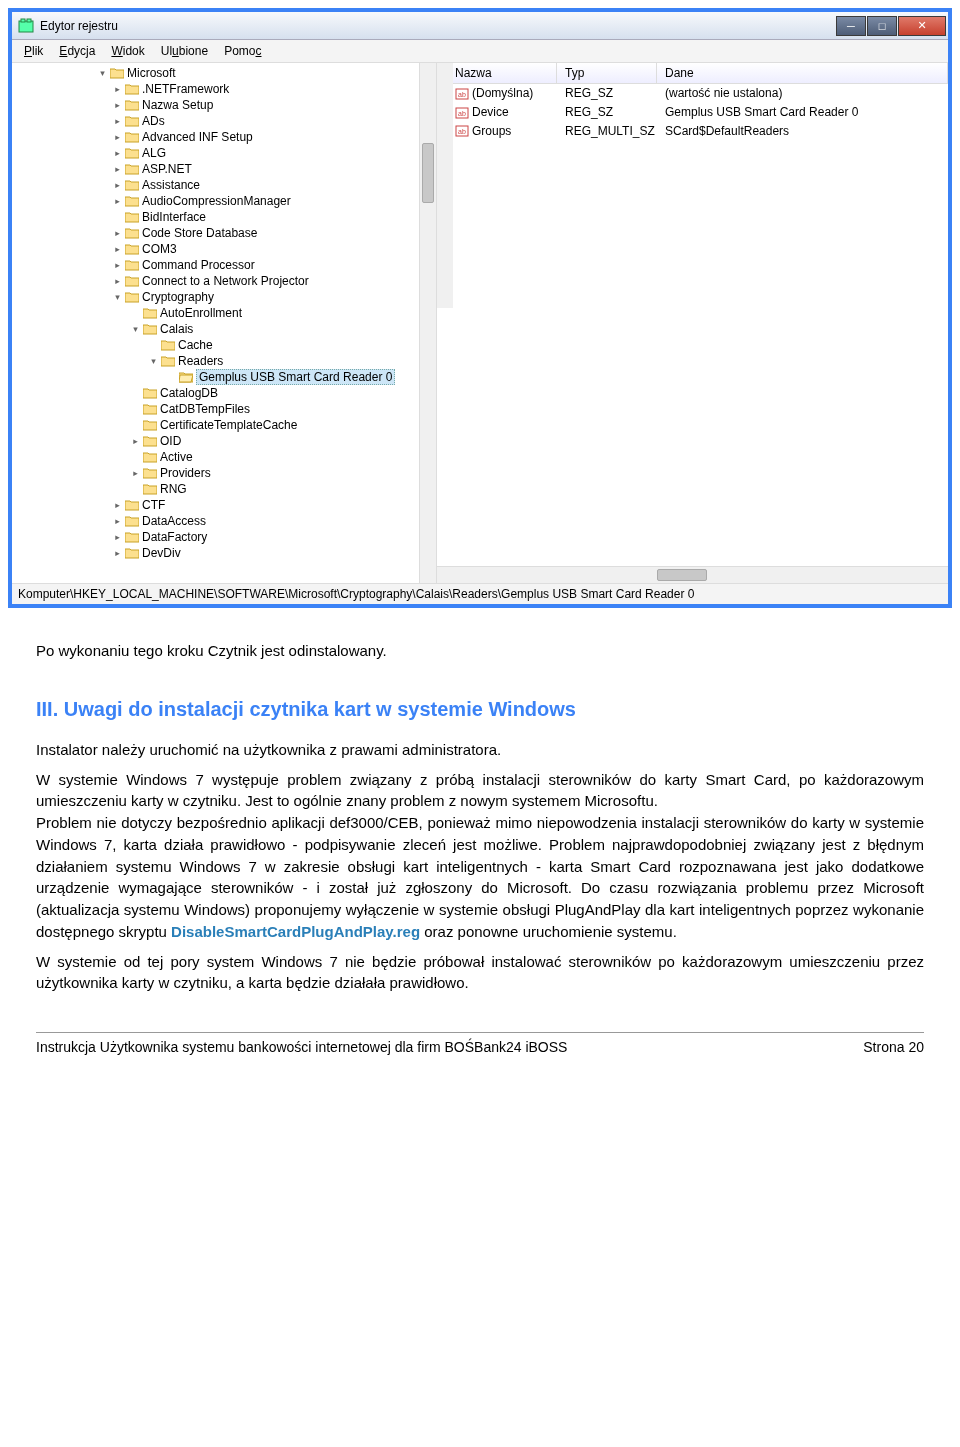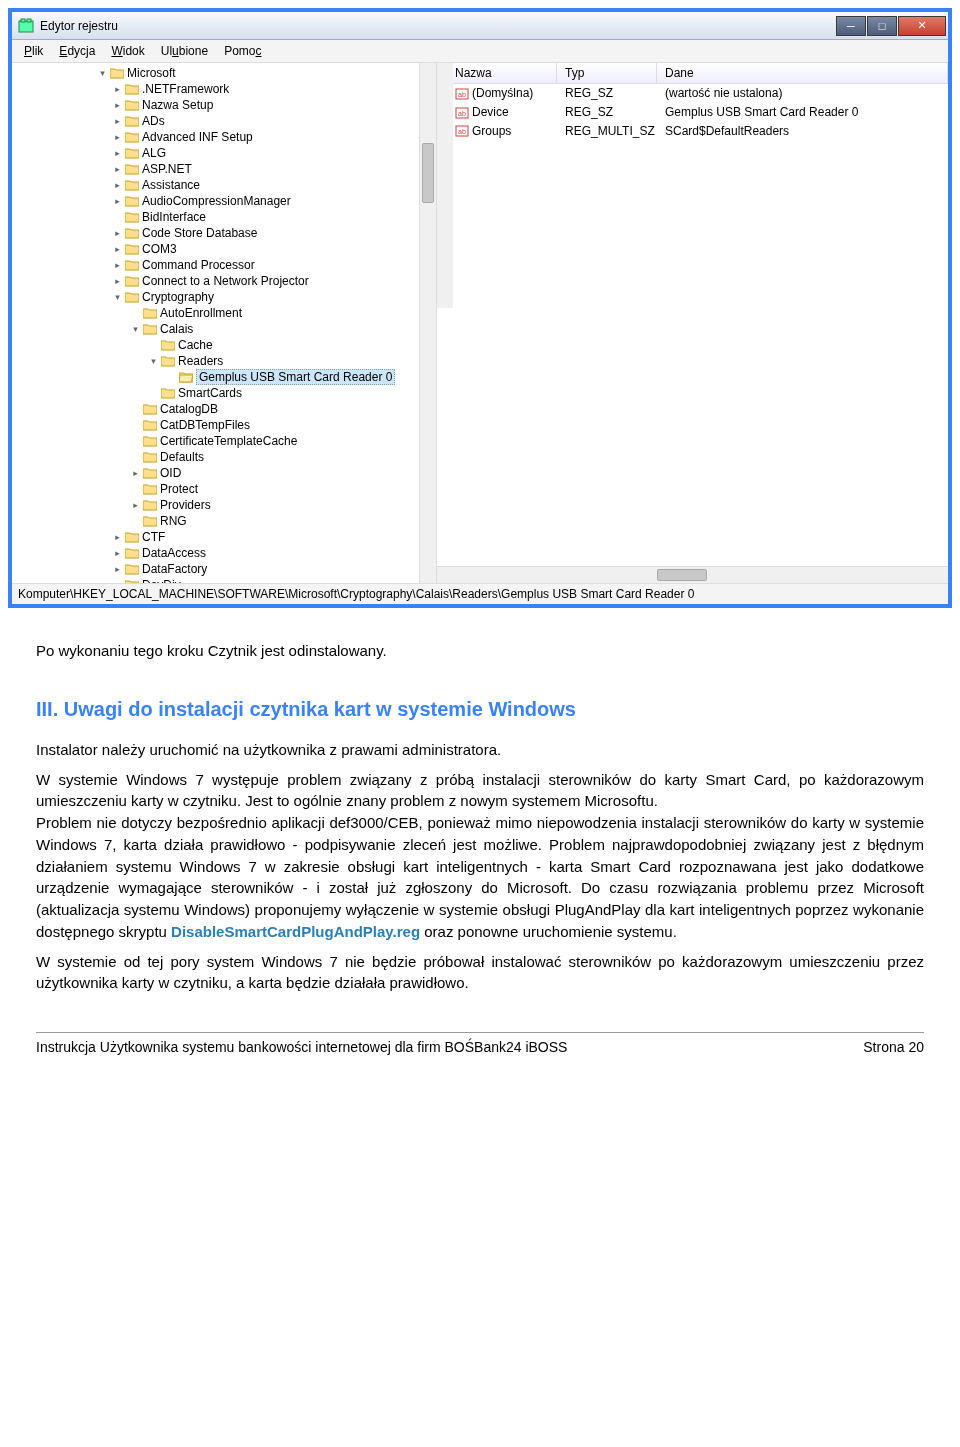--- a/index.html
+++ b/index.html
@@ -217,27 +217,20 @@
             <span class="label">Readers</span>
           </div>
           <div class="tree-node selected" style="padding-left: 154px;">
             <span class="expander"></span>
             <span class="folder-icon"><svg viewBox="0 0 14 12">
                 <path d="M0 2 h5 l1 1 h8 v8 h-14 z" fill="#fce08f" stroke="#c9a227"></path>
                 <path d="M1 4 h13 l-2 7 h-12 z" fill="#ffeeb3" stroke="#c9a227"></path>
               </svg></span>
             <span class="label">Gemplus USB Smart Card Reader 0</span>
           </div>
-          <div class="tree-node" style="padding-left: 136px;">
-            <span class="expander"></span>
-            <span class="folder-icon"><svg viewBox="0 0 14 12">
-                <path d="M0 2 h5 l1 1 h8 v8 h-14 z" fill="#fce08f" stroke="#c9a227"></path>
-              </svg></span>
-            <span class="label">SmartCards</span>
-          </div>
           <div class="tree-node" style="padding-left: 118px;">
             <span class="expander"></span>
             <span class="folder-icon"><svg viewBox="0 0 14 12">
                 <path d="M0 2 h5 l1 1 h8 v8 h-14 z" fill="#fce08f" stroke="#c9a227"></path>
               </svg></span>
             <span class="label">CatalogDB</span>
           </div>
           <div class="tree-node" style="padding-left: 118px;">
             <span class="expander"></span>
             <span class="folder-icon"><svg viewBox="0 0 14 12">
@@ -246,39 +239,32 @@
             <span class="label">CatDBTempFiles</span>
           </div>
           <div class="tree-node" style="padding-left: 118px;">
             <span class="expander"></span>
             <span class="folder-icon"><svg viewBox="0 0 14 12">
                 <path d="M0 2 h5 l1 1 h8 v8 h-14 z" fill="#fce08f" stroke="#c9a227"></path>
               </svg></span>
             <span class="label">CertificateTemplateCache</span>
           </div>
           <div class="tree-node" style="padding-left: 118px;">
-            <span class="expander"></span>
-            <span class="folder-icon"><svg viewBox="0 0 14 12">
-                <path d="M0 2 h5 l1 1 h8 v8 h-14 z" fill="#fce08f" stroke="#c9a227"></path>
-              </svg></span>
-            <span class="label">Defaults</span>
-          </div>
-          <div class="tree-node" style="padding-left: 118px;">
             <span class="expander">▸</span>
             <span class="folder-icon"><svg viewBox="0 0 14 12">
                 <path d="M0 2 h5 l1 1 h8 v8 h-14 z" fill="#fce08f" stroke="#c9a227"></path>
               </svg></span>
             <span class="label">OID</span>
           </div>
           <div class="tree-node" style="padding-left: 118px;">
             <span class="expander"></span>
             <span class="folder-icon"><svg viewBox="0 0 14 12">
                 <path d="M0 2 h5 l1 1 h8 v8 h-14 z" fill="#fce08f" stroke="#c9a227"></path>
               </svg></span>
-            <span class="label">Protect</span>
+            <span class="label">Active</span>
           </div>
           <div class="tree-node" style="padding-left: 118px;">
             <span class="expander">▸</span>
             <span class="folder-icon"><svg viewBox="0 0 14 12">
                 <path d="M0 2 h5 l1 1 h8 v8 h-14 z" fill="#fce08f" stroke="#c9a227"></path>
               </svg></span>
             <span class="label">Providers</span>
           </div>
           <div class="tree-node" style="padding-left: 118px;">
             <span class="expander"></span>

